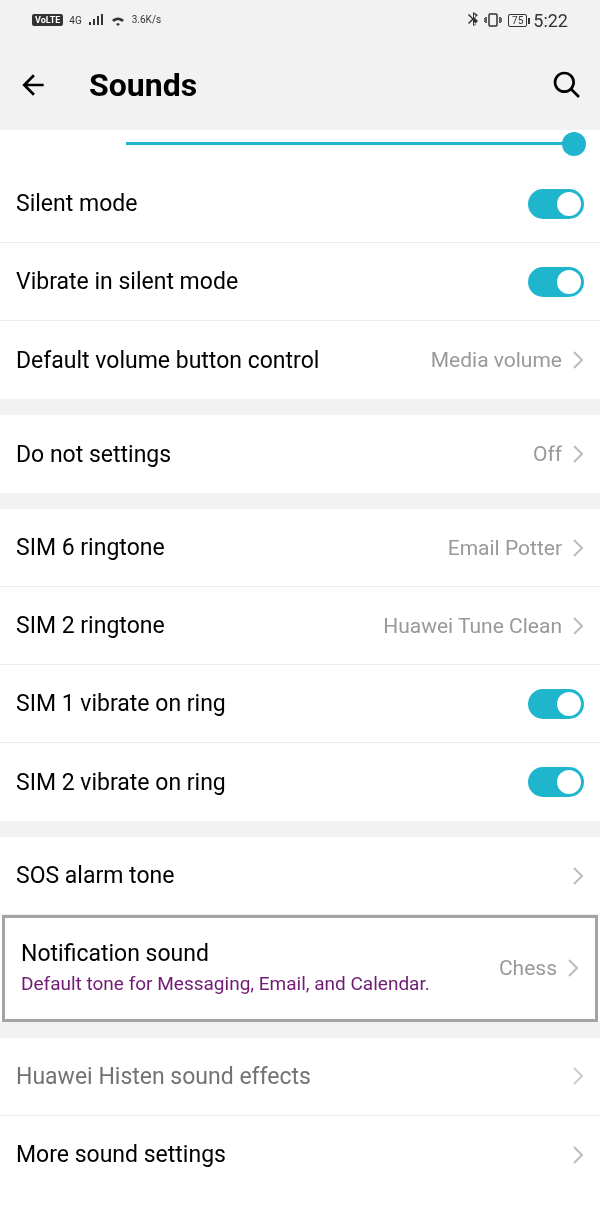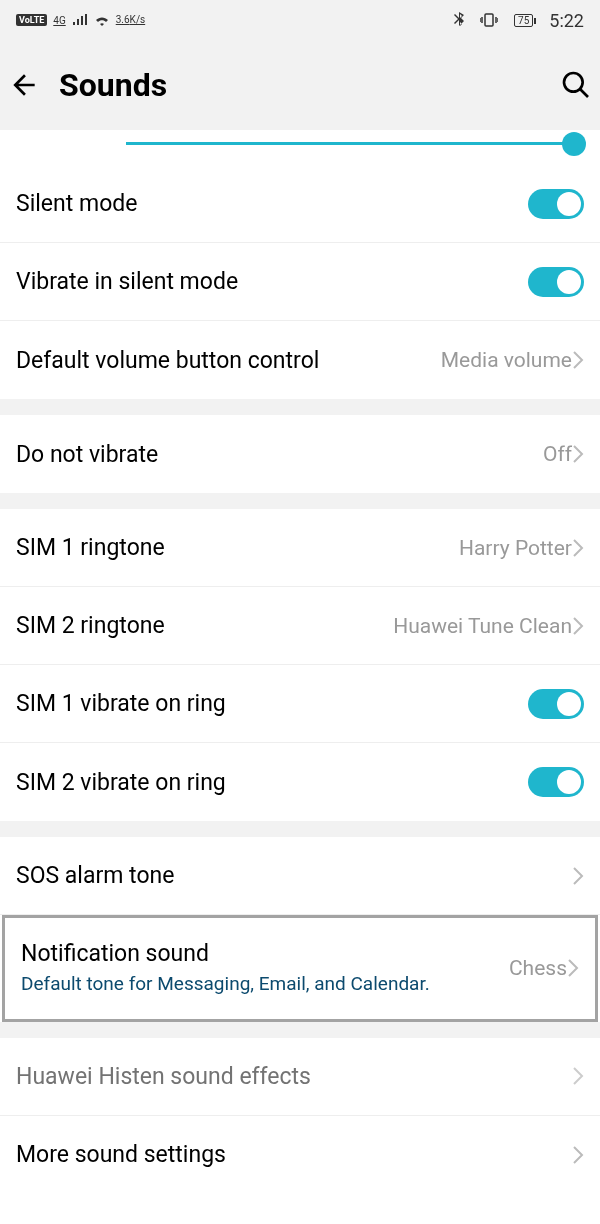--- a/index.html
+++ b/index.html
@@ -10,56 +10,56 @@
       background: #fff;
       color: #000;
       overflow: hidden;
     }
     .status-bar {
       height: 40px;
       background: #f2f2f2;
       display: flex;
       align-items: center;
       justify-content: space-between;
-      padding: 0 16px;
+      padding: 0 32px;
       font-size: 14px;
       color: #333;
     }
     .status-left { display: flex; align-items: center; gap: 6px; }
-    .status-right { display: flex; align-items: center; gap: 16px; }
+    .status-right { display: flex; align-items: center; gap: 6px; }
     .volte-badge {
       background: #333;
       color: #fff;
       font-size: 9px;
       font-weight: bold;
       padding: 1px 3px;
       border-radius: 2px;
     }
-    .status-small { font-size: 10px; line-height: 1.1; text-decoration: underline; }
+    .status-small { font-size: 10px; line-height: 1.1; }
     .battery-box {
       border: 1.5px solid #333;
       border-radius: 2px;
       font-size: 10px;
       padding: 0 3px;
       position: relative;
     }
     .battery-box::after {
       content:"";
       position:absolute;
       right:-4px; top:3px;
       width:2px; height:6px;
       background:#333;
     }
     .header {
       height: 90px;
       background: #f2f2f2;
       display: flex;
       align-items: center;
-      padding: 0 8px;
-      gap: 19px;
+      padding: 0 17px;
+      gap: 40px;
     }
     .header-title {
       font-size: 32px;
       font-weight: 700;
       flex: 1;
     }
     .slider-area {
       padding: 12px 26px 20px 26px;
       display: flex;
       align-items: center;
@@ -99,26 +99,27 @@
       display: flex;
       flex-direction: column;
       gap: 4px;
     }
     .row-title {
       font-size: 23px;
       color: #000;
     }
     .row-sub {
       font-size: 19px;
-      color: #0c4a6e;
+      color: #701a75;
       line-height: 1.35;
     }
     .row-value {
       font-size: 21px;
       color: #999;
+      margin-right: 10px;
     }
     .chevron {
       color: #bbb;
       flex-shrink: 0;
     }
     .toggle {
       width: 56px;
       height: 30px;
       background: #1FB6CD;
       border-radius: 15px;
@@ -232,39 +233,39 @@
         </svg>
     </span>
   </div>
 </div>
 
 <div class="section-gap"></div>
 
 <div class="group">
   <div class="row">
     <div class="row-labels">
-      <span class="row-title">Do not vibrate</span>
+      <span class="row-title">Do not settings</span>
     </div>
     <span class="row-value">Off</span>
     <span class="chevron">
       <svg class="icon-svg" width="12" height="20" viewBox="0 0 12 20">
           <path d="M2 2l8 8-8 8" fill="none" stroke="#bbb" stroke-width="2"></path>
         </svg>
     </span>
   </div>
 </div>
 
 <div class="section-gap"></div>
 
 <div class="group">
   <div class="row">
     <div class="row-labels">
-      <span class="row-title">SIM 1 ringtone</span>
-    </div>
-    <span class="row-value">Harry Potter</span>
+      <span class="row-title">SIM 6 ringtone</span>
+    </div>
+    <span class="row-value">Email Potter</span>
     <span class="chevron">
       <svg class="icon-svg" width="12" height="20" viewBox="0 0 12 20">
           <path d="M2 2l8 8-8 8" fill="none" stroke="#bbb" stroke-width="2"></path>
         </svg>
     </span>
   </div>
   <div class="row">
     <div class="row-labels">
       <span class="row-title">SIM 2 ringtone</span>
     </div>

